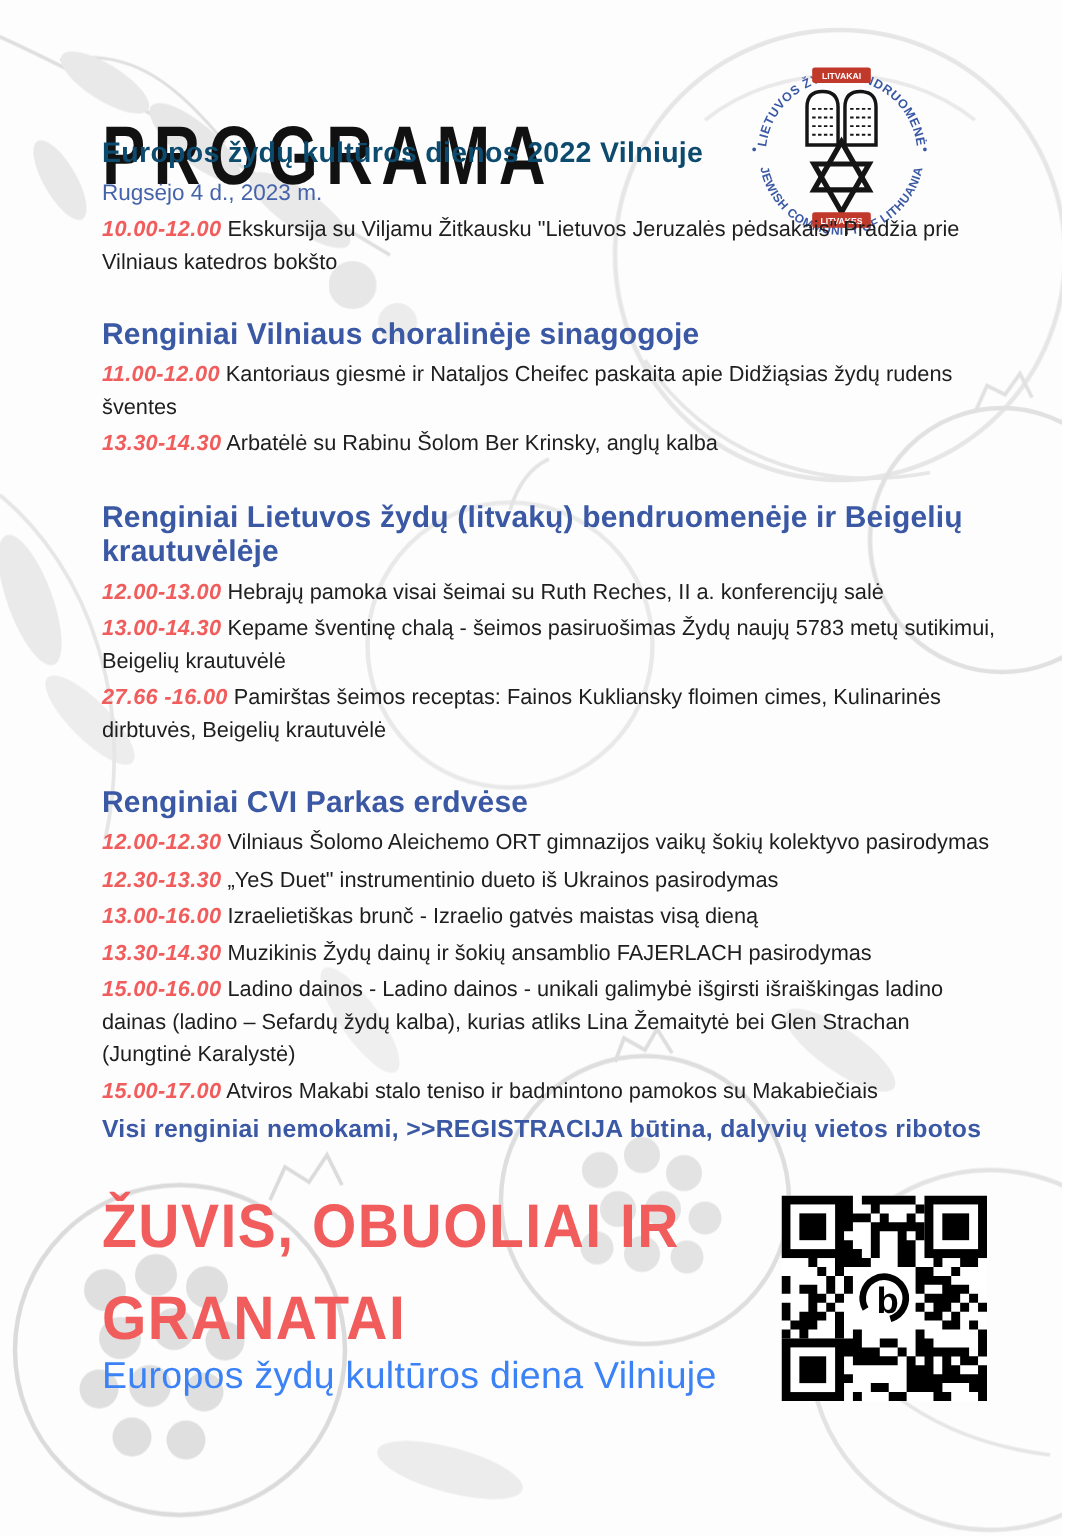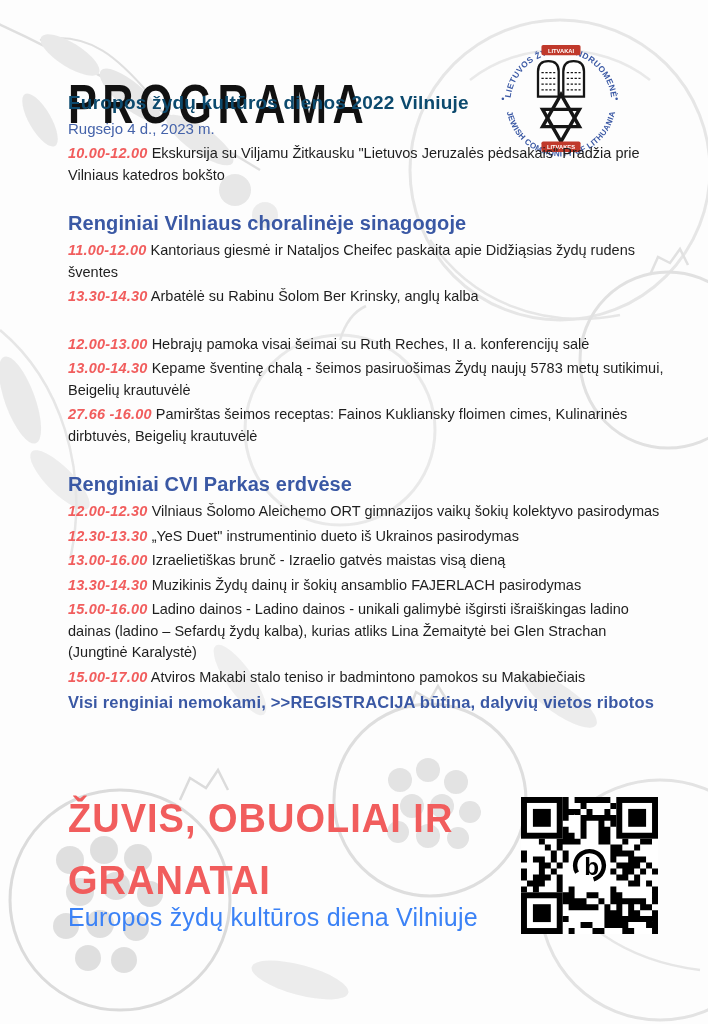--- a/index.html
+++ b/index.html
@@ -149,20 +149,21 @@
     <div id="intro-events">
         <p class="event"><span class="time">10.00-12.00</span><span> Ekskursija su Viljamu Žitkausku "Lietuvos Jeruzalės pėdsakais" Pradžia prie Vilniaus katedros bokšto</span></p>
       </div>
     <div id="schedule-sections">
         <div class="section">
           <p class="section-header">Renginiai Vilniaus choralinėje sinagogoje</p>
           <p class="event"><span class="time">11.00-12.00</span><span> Kantoriaus giesmė ir Nataljos Cheifec paskaita apie Didžiąsias žydų rudens šventes</span></p>
           <p class="event"><span class="time">13.30-14.30</span><span> Arbatėlė su Rabinu Šolom Ber Krinsky, anglų kalba</span></p>
         </div>
         <div class="section">
+          <p class="section-header">Renginiai Lietuvos žydų (litvakų) bendruomenėje ir Beigelių krautuvėlėje</p>
           <p class="event"><span class="time">12.00-13.00</span><span> Hebrajų pamoka visai šeimai su Ruth Reches, II a. konferencijų salė</span></p>
           <p class="event"><span class="time">13.00-14.30</span><span> Kepame šventinę chalą - šeimos pasiruošimas Žydų naujų 5783 metų sutikimui, Beigelių krautuvėlė</span></p>
           <p class="event"><span class="time">27.66 -16.00</span><span> Pamirštas šeimos receptas: Fainos Kukliansky floimen cimes, Kulinarinės dirbtuvės, Beigelių krautuvėlė</span></p>
         </div>
         <div class="section">
           <p class="section-header">Renginiai CVI Parkas erdvėse</p>
           <p class="event"><span class="time">12.00-12.30</span><span> Vilniaus Šolomo Aleichemo ORT gimnazijos vaikų šokių kolektyvo pasirodymas</span></p>
           <p class="event"><span class="time">12.30-13.30</span><span> „YeS Duet" instrumentinio dueto iš Ukrainos pasirodymas</span></p>
           <p class="event"><span class="time">13.00-16.00</span><span> Izraelietiškas brunč - Izraelio gatvės maistas visą dieną</span></p>
           <p class="event"><span class="time">13.30-14.30</span><span> Muzikinis Žydų dainų ir šokių ansamblio FAJERLACH pasirodymas</span></p>

